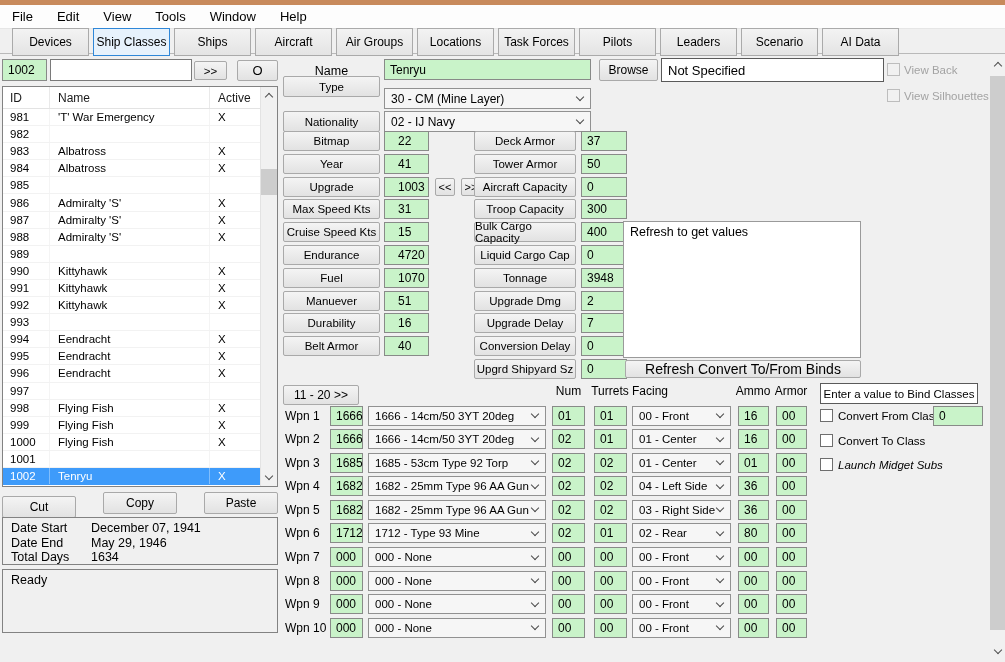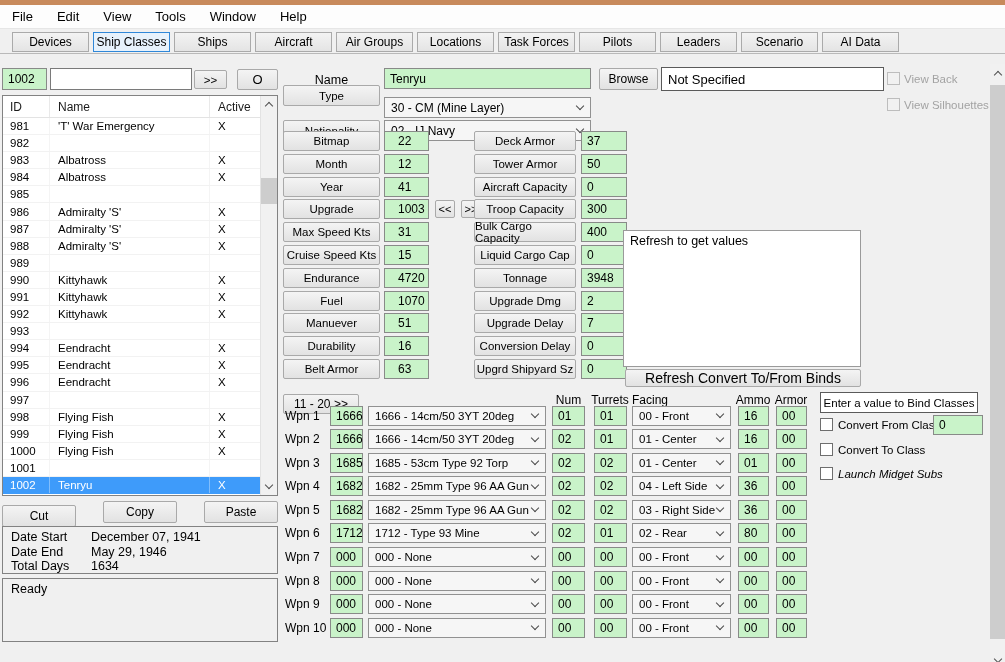--- a/index.html
+++ b/index.html
@@ -1,30 +1,30 @@
 <!DOCTYPE html>
 <html><head>
 <meta charset="utf-8">
 <style>
   html,body{margin:0;padding:0;background:#f0f0f0;}
   *{box-sizing:border-box;}
   .screen{position:relative;width:1005px;height:662px;background:#f0f0f0;overflow:hidden;
     font-family:"Liberation Sans","DejaVu Sans",sans-serif;color:#000;font-size:12px;}
-  .abs{position:absolute;margin-top:9px;}
+  .abs{position:absolute;}
 
   
   .titlestrip{position:absolute;left:0;top:0;width:1005px;height:5px;background:#c88a5c;}
   .menubar{position:absolute;left:0;top:5px;width:1005px;height:24px;background:#fdfdfd;
     display:flex;align-items:center;border-bottom:1px solid #e6e6e6;}
   .mitem{padding:0 12px;font-size:13px;height:24px;display:flex;align-items:center;cursor:default;}
 
   
   .tabbar{position:absolute;left:0;top:30px;width:1005px;height:24px;display:flex;align-items:center;
     gap:4px;padding-left:12px;border-bottom:1px solid #b9b9b9;background:#f0f0f0;}
-  .tab{width:77px;height:20px;background:linear-gradient(#f3f3f3,#e4e4e4);border:1px solid #aaaaaa;
+  .tab{width:77px;height:28px;background:linear-gradient(#f3f3f3,#e4e4e4);border:1px solid #aaaaaa;
     display:flex;align-items:center;justify-content:center;font-size:12px;}
   .tab.sel{border:1px solid #2f87d8;background:#e7f2fc;}
 
   
   .green{background:#c9f3c9;border:1px solid #888a88;display:flex;align-items:center;
     padding-left:5px;font-size:12px;}
   .btn{background:linear-gradient(#f4f4f4,#e2e2e2);border:1px solid #a9a9a9;border-radius:2px;
     display:flex;align-items:center;justify-content:center;font-size:11.5px;}
   .dd{background:#f6f6f6;border:1px solid #919191;display:flex;align-items:center;
     padding:0 7px 0 6px;font-size:12px;justify-content:space-between;}
@@ -338,24 +338,20 @@
       <span>02 - IJ Navy</span>
       <i class="chev"></i>
     </div>
 
   <div class="fieldscol fl" id="fields-left">
       <div class="frow">
         <div class="btn fbtn">Bitmap</div>
         <div class="green">22</div>
       </div>
       <div class="frow">
-        <div class="btn fbtn">Month</div>
-        <div class="green">12</div>
-      </div>
-      <div class="frow">
         <div class="btn fbtn">Year</div>
         <div class="green">41</div>
       </div>
       <div class="frow">
         <div class="btn fbtn">Upgrade</div>
         <div class="green">1003</div>
         <div class="btn navbtn">&lt;&lt;</div>
         <div class="btn navbtn">&gt;&gt;</div>
       </div>
       <div class="frow">
@@ -377,21 +373,21 @@
       <div class="frow">
         <div class="btn fbtn">Manuever</div>
         <div class="green">51</div>
       </div>
       <div class="frow">
         <div class="btn fbtn">Durability</div>
         <div class="green">16</div>
       </div>
       <div class="frow">
         <div class="btn fbtn">Belt Armor</div>
-        <div class="green">63</div>
+        <div class="green">40</div>
       </div>
     </div>
   <div class="fieldscol fr" id="fields-right">
       <div class="frow">
         <div class="btn fbtn">Deck Armor</div>
         <div class="green">37</div>
       </div>
       <div class="frow">
         <div class="btn fbtn">Tower Armor</div>
         <div class="green">50</div>

